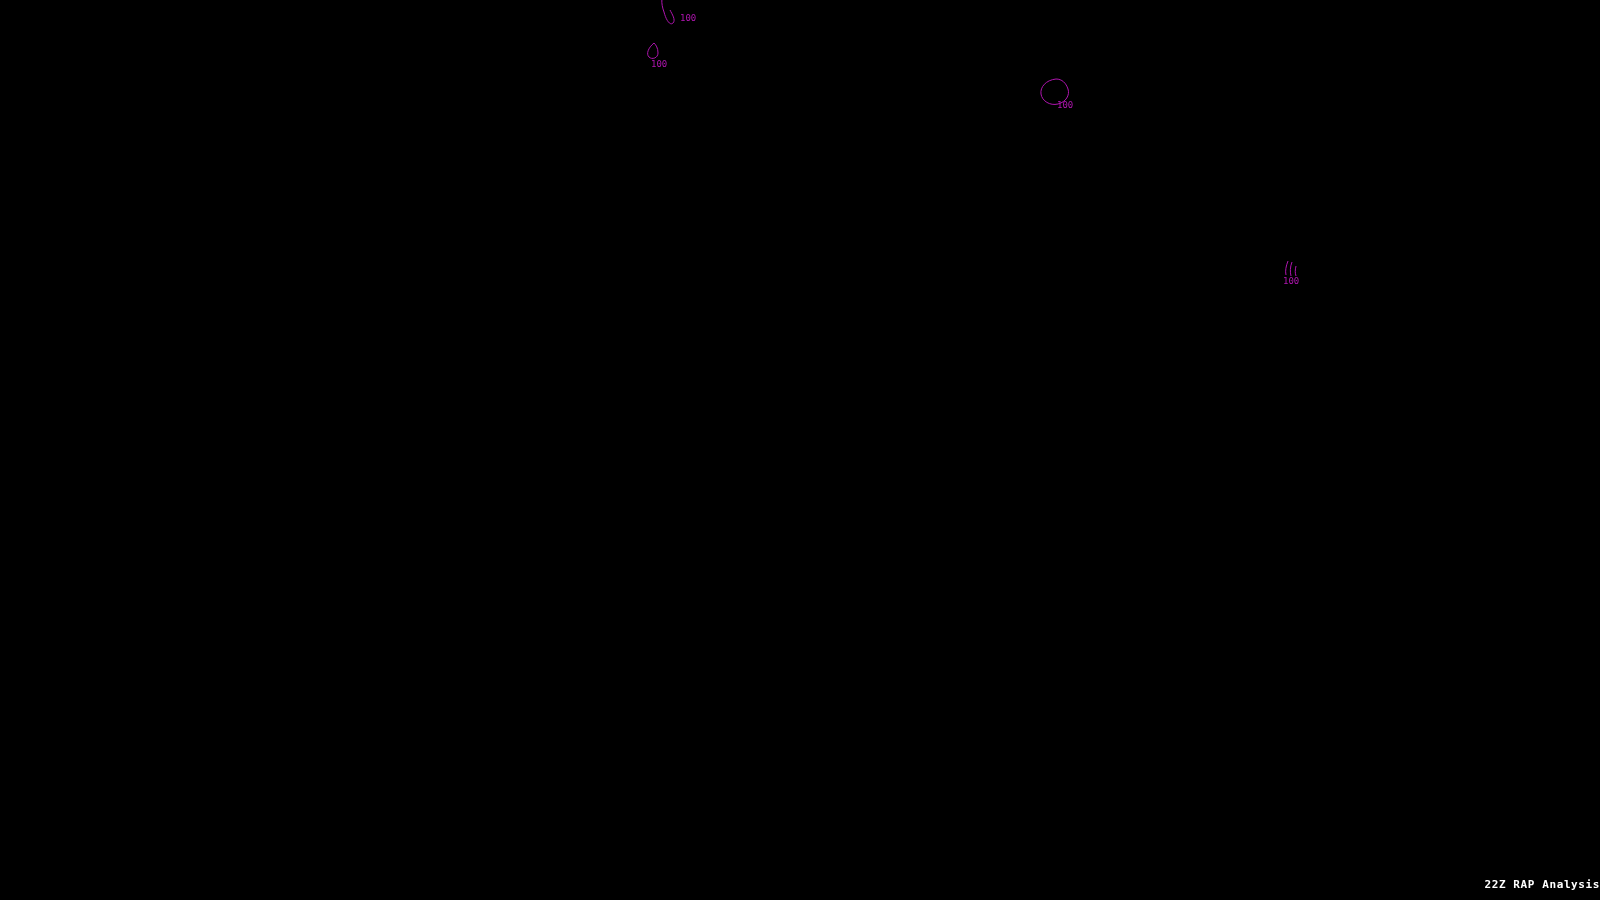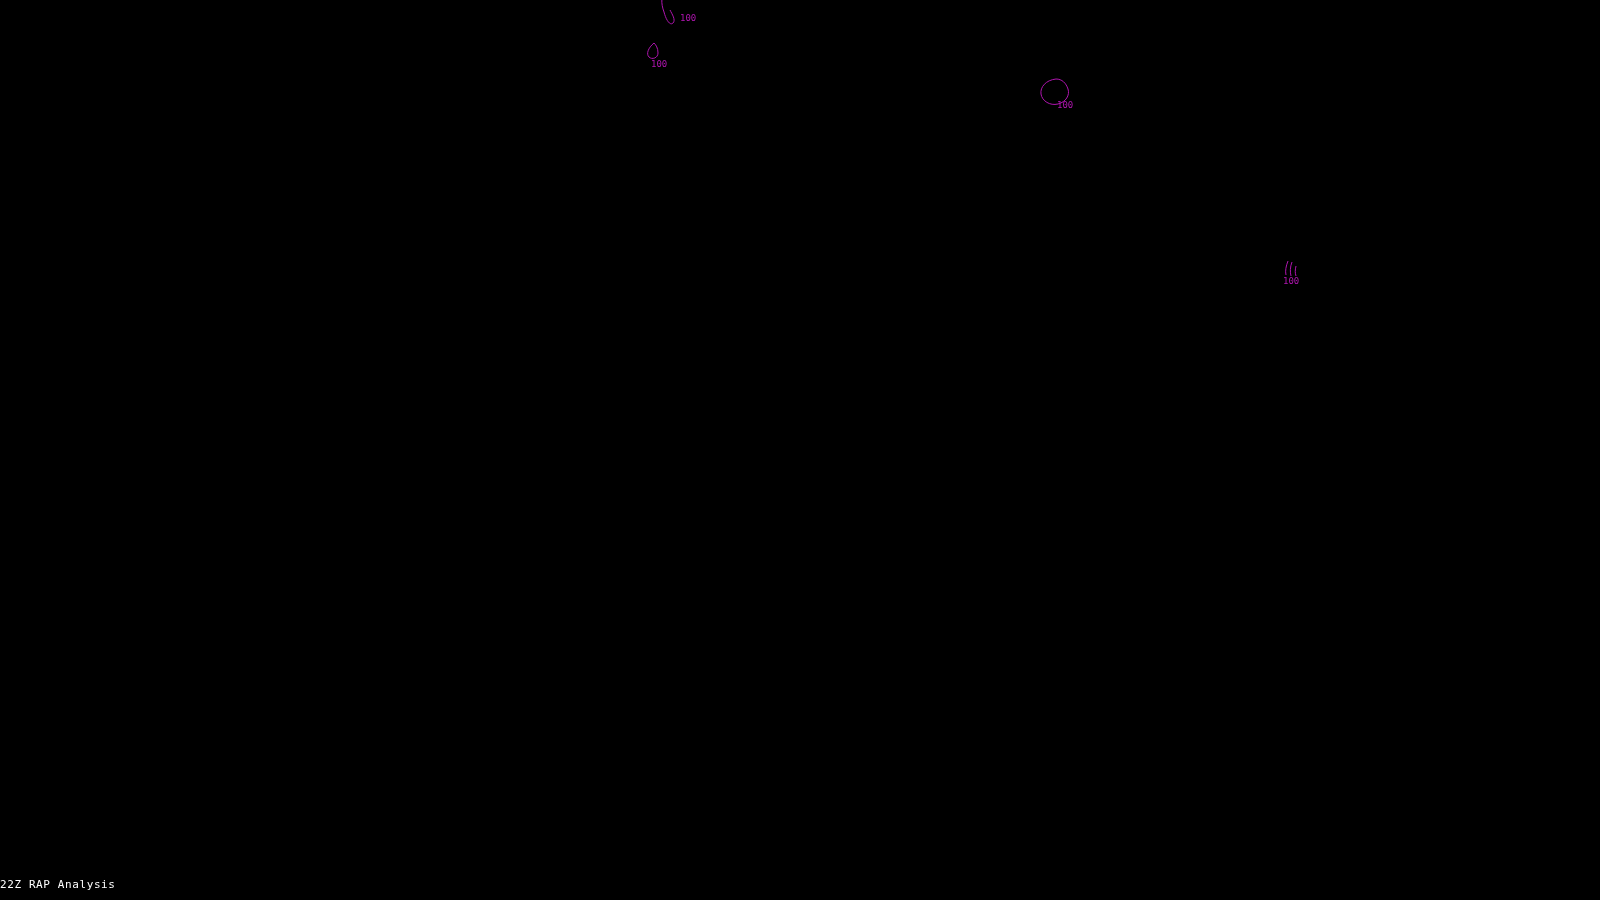--- a/index.html
+++ b/index.html
@@ -32,25 +32,25 @@
     font-size: 9px;
     line-height: 9px;
     letter-spacing: 0px;
     white-space: nowrap;
     -webkit-font-smoothing: none;
   }
   #caption {
     position: absolute;
     left: 0;
     width: 1600px;
-    text-align: left;
+    text-align: right;
     color: #ffffff;
     font-family: "DejaVu Sans Mono", monospace;
     font-size: 11px;
-    font-weight: normal;
+    font-weight: bold;
     letter-spacing: 0.6px;
     white-space: nowrap;
   }
 </style>
 </head>
 <body style="background: rgb(0, 0, 0);">
 
 <div id="stage" style="background: rgb(0, 0, 0);">
 
   <svg id="contour-layer" viewBox="0 0 1600 900" preserveAspectRatio="none" aria-hidden="true">

